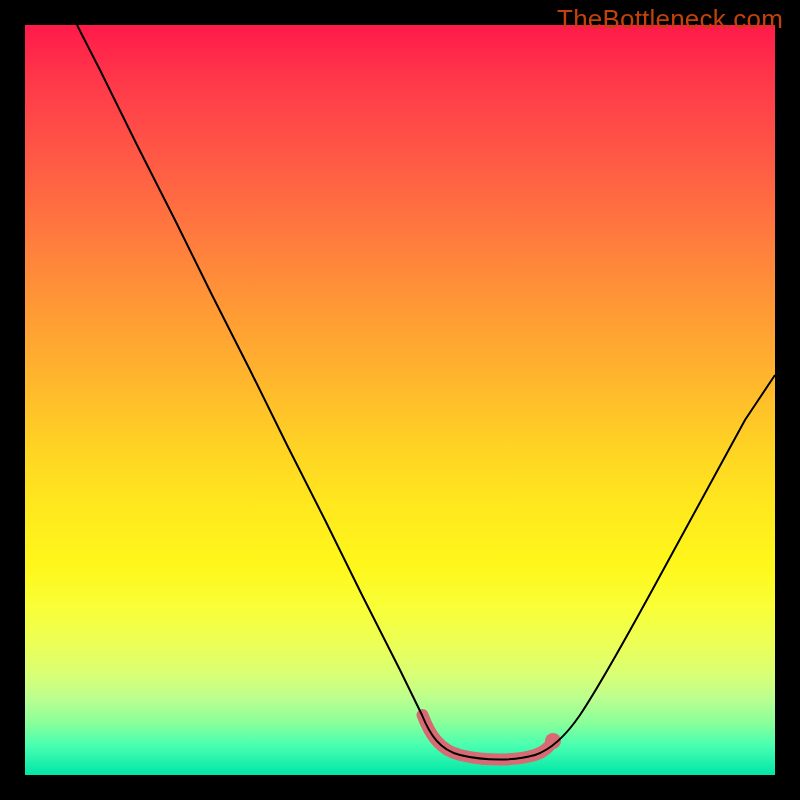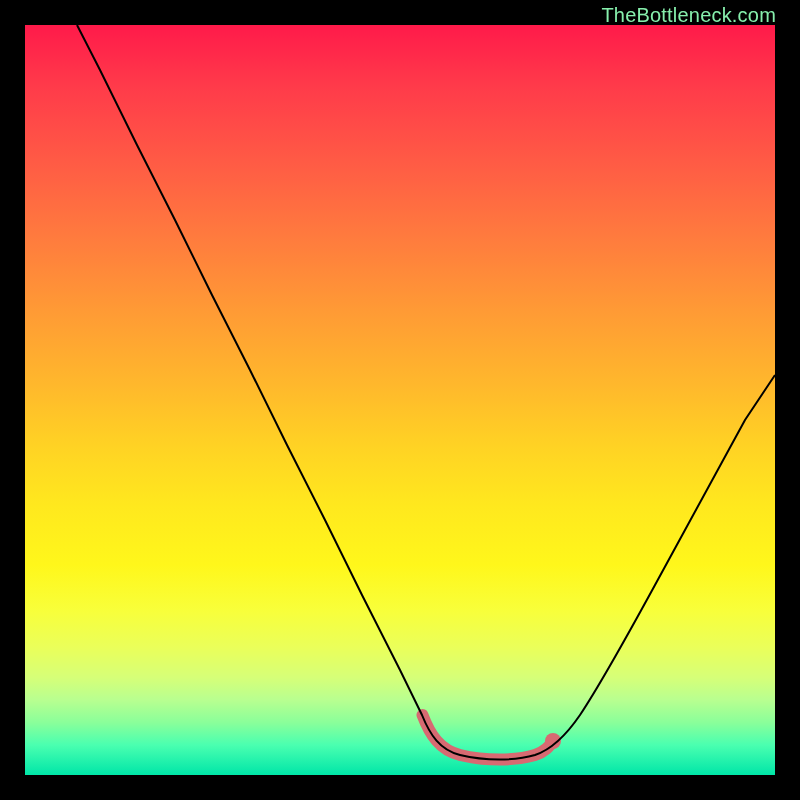--- a/index.html
+++ b/index.html
@@ -62,23 +62,23 @@
     stroke-width: 12;
     stroke-linecap: round;
     stroke-linejoin: round;
   }
   .dot {
     fill: #d76a72;
   }
   .watermark {
     position: absolute;
     top: 4px;
-    right: 24px;
-    color: #86efac;
-    font-size: 20px;
+    right: 17px;
+    color: #c2410c;
+    font-size: 26px;
     font-weight: 500;
     letter-spacing: 0.2px;
     user-select: none;
   }
 </style>
 </head>
 <body>
 
 <div class="frame">
 

